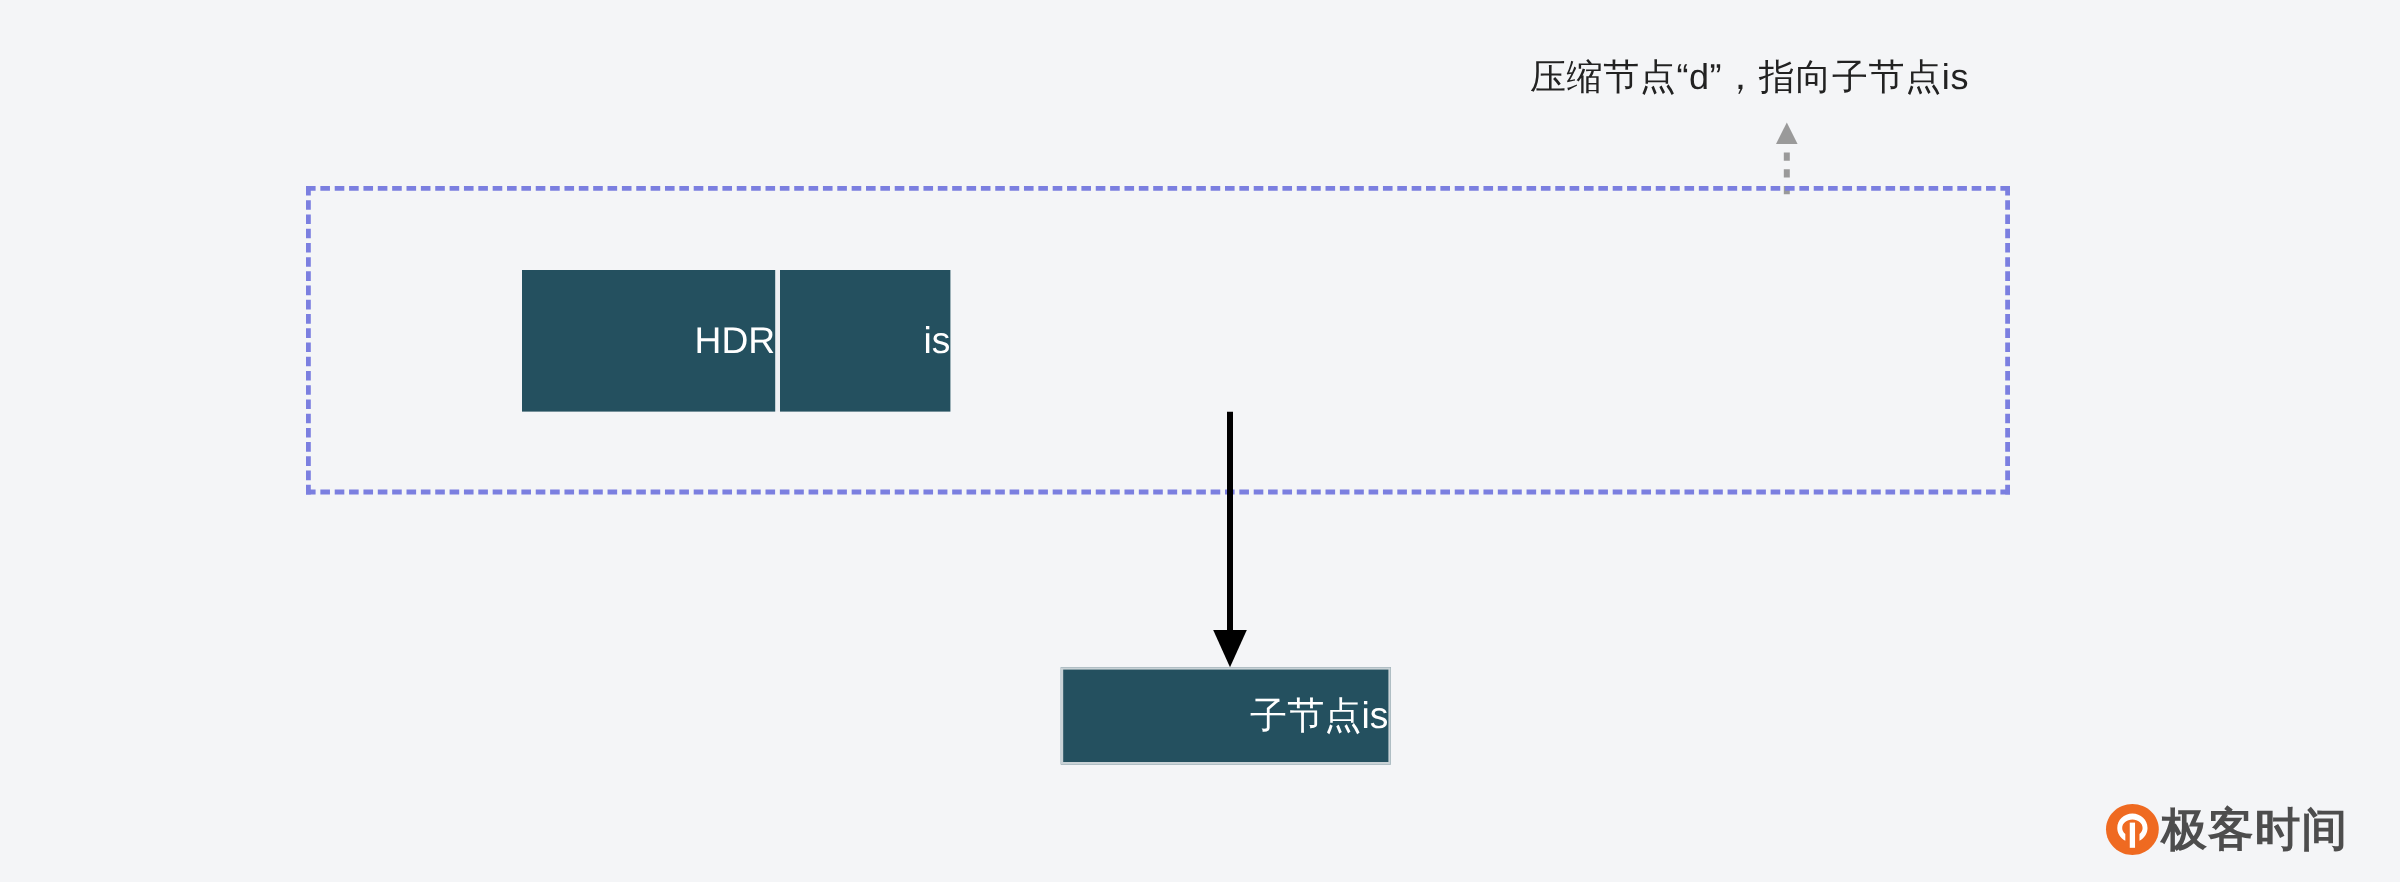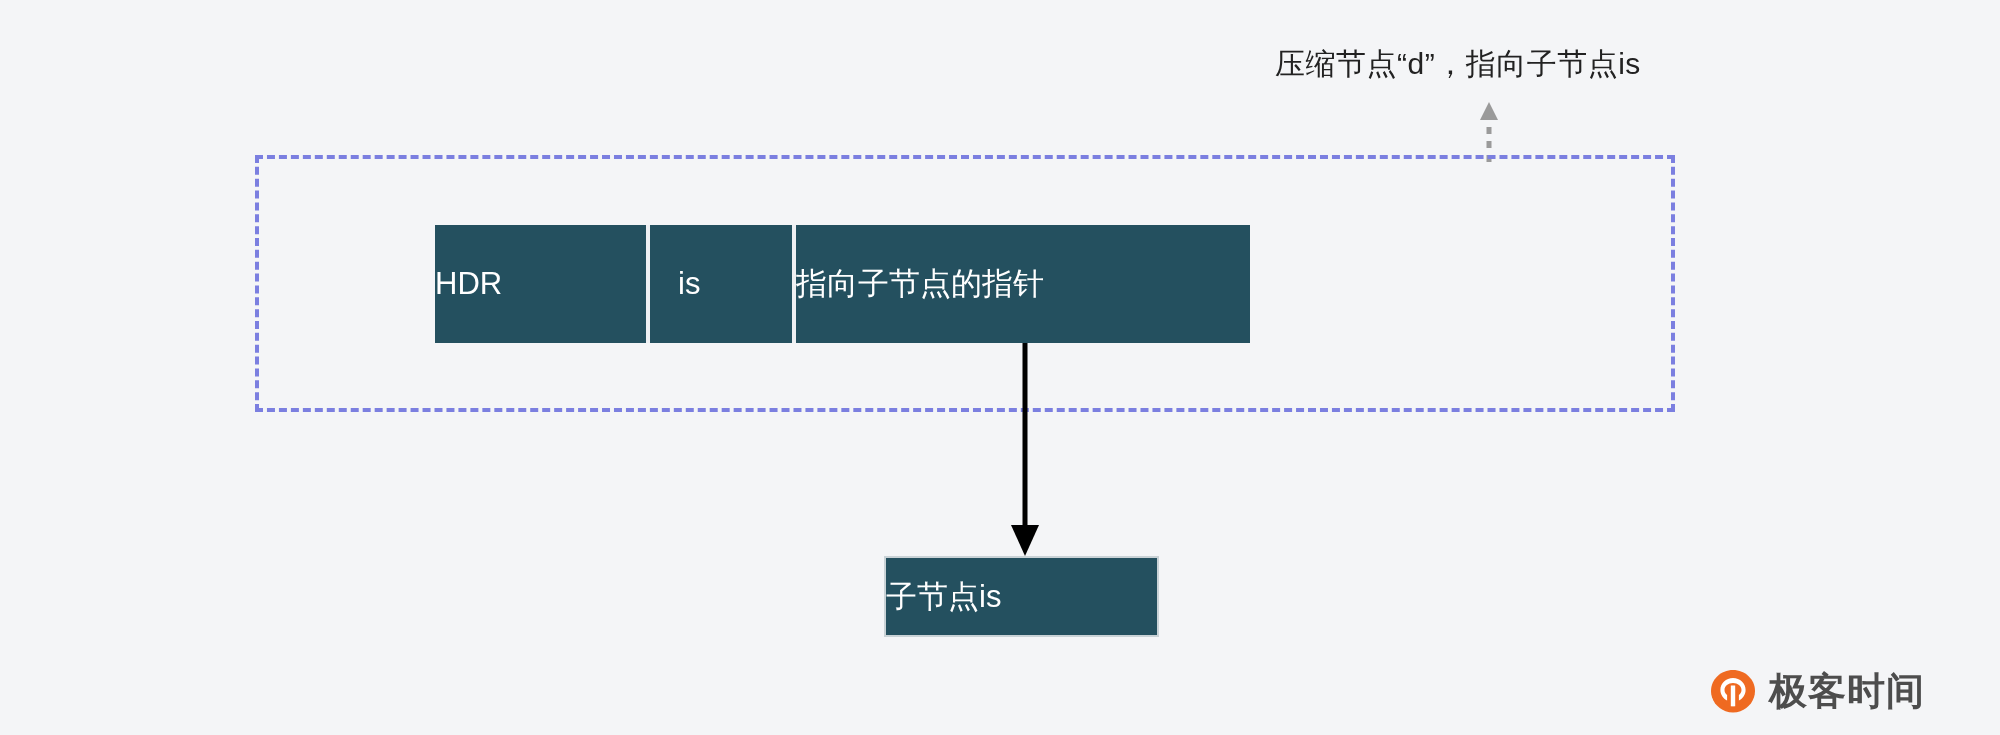--- a/index.html
+++ b/index.html
@@ -61,21 +61,21 @@
     display: flex;
     align-items: stretch;
     background: #eef0f3;
     gap: 4px;
   }
   .node-cell {
     background: #24505f;
     color: #ffffff;
     display: flex;
     align-items: center;
-    justify-content: flex-start;
+    justify-content: flex-end;
     font-size: 31px;
     white-space: nowrap;
     box-sizing: border-box;
   }
   .node-cell.c0 { width: 211px; }
   .node-cell.c1 { width: 142px; padding-left: 28px; }
   .node-cell.c2 { width: 454px; }
   .node-cell.c3 { width: 236px; }
 
   
@@ -92,34 +92,33 @@
     position: absolute;
     left: 884px;
     top: 556px;
     width: 275px;
     height: 81px;
     background: #24505f;
     border: 2px solid #c9d2d6;
     box-sizing: border-box;
     display: flex;
     align-items: center;
-    justify-content: flex-start;
+    justify-content: flex-end;
     color: #ffffff;
     font-size: 31px;
     white-space: nowrap;
   }
 
   
   .logo {
     position: absolute;
-    left: 1709px;
+    left: 1753px;
     top: 666px;
     display: flex;
     align-items: center;
-    gap: 12px;
   }
   .logo-mark {
     width: 48px;
     height: 48px;
     flex: none;
   }
   .logo-text {
     font-size: 38px;
     color: #4d4d4d;
     letter-spacing: 1px;
@@ -141,23 +140,20 @@
 
   <div class="group-box"></div>
 
   <div class="node-row">
     <div class="node-cell c0">
       <span>HDR</span>
     </div>
     <div class="node-cell c1">
       <span>is</span>
     </div>
-    <div class="node-cell c2">
-      <span>指向子节点的指针</span>
-    </div>
   </div>
 
   <svg class="pointer-arrow" viewBox="0 0 32 215">
     <line x1="16" y1="0" x2="16" y2="192" stroke="#000000" stroke-width="5"></line>
     <polygon points="16,213 2,182 30,182" fill="#000000"></polygon>
   </svg>
 
   <div class="child-node">
     <span>子节点is</span>
   </div>

